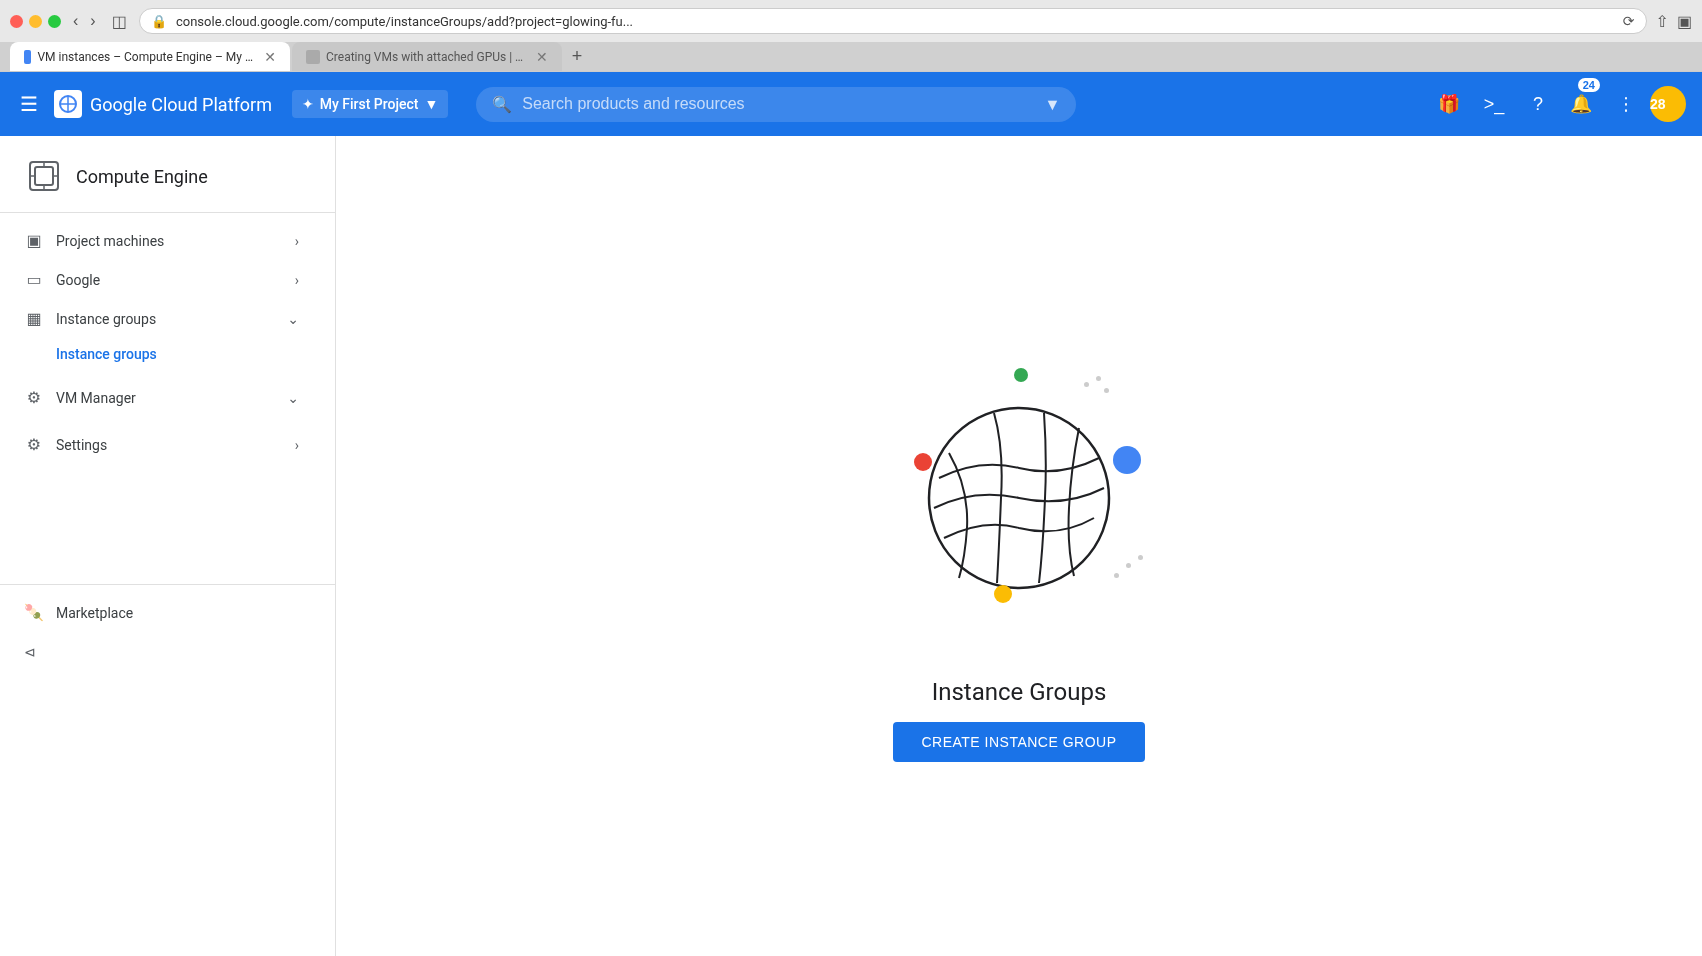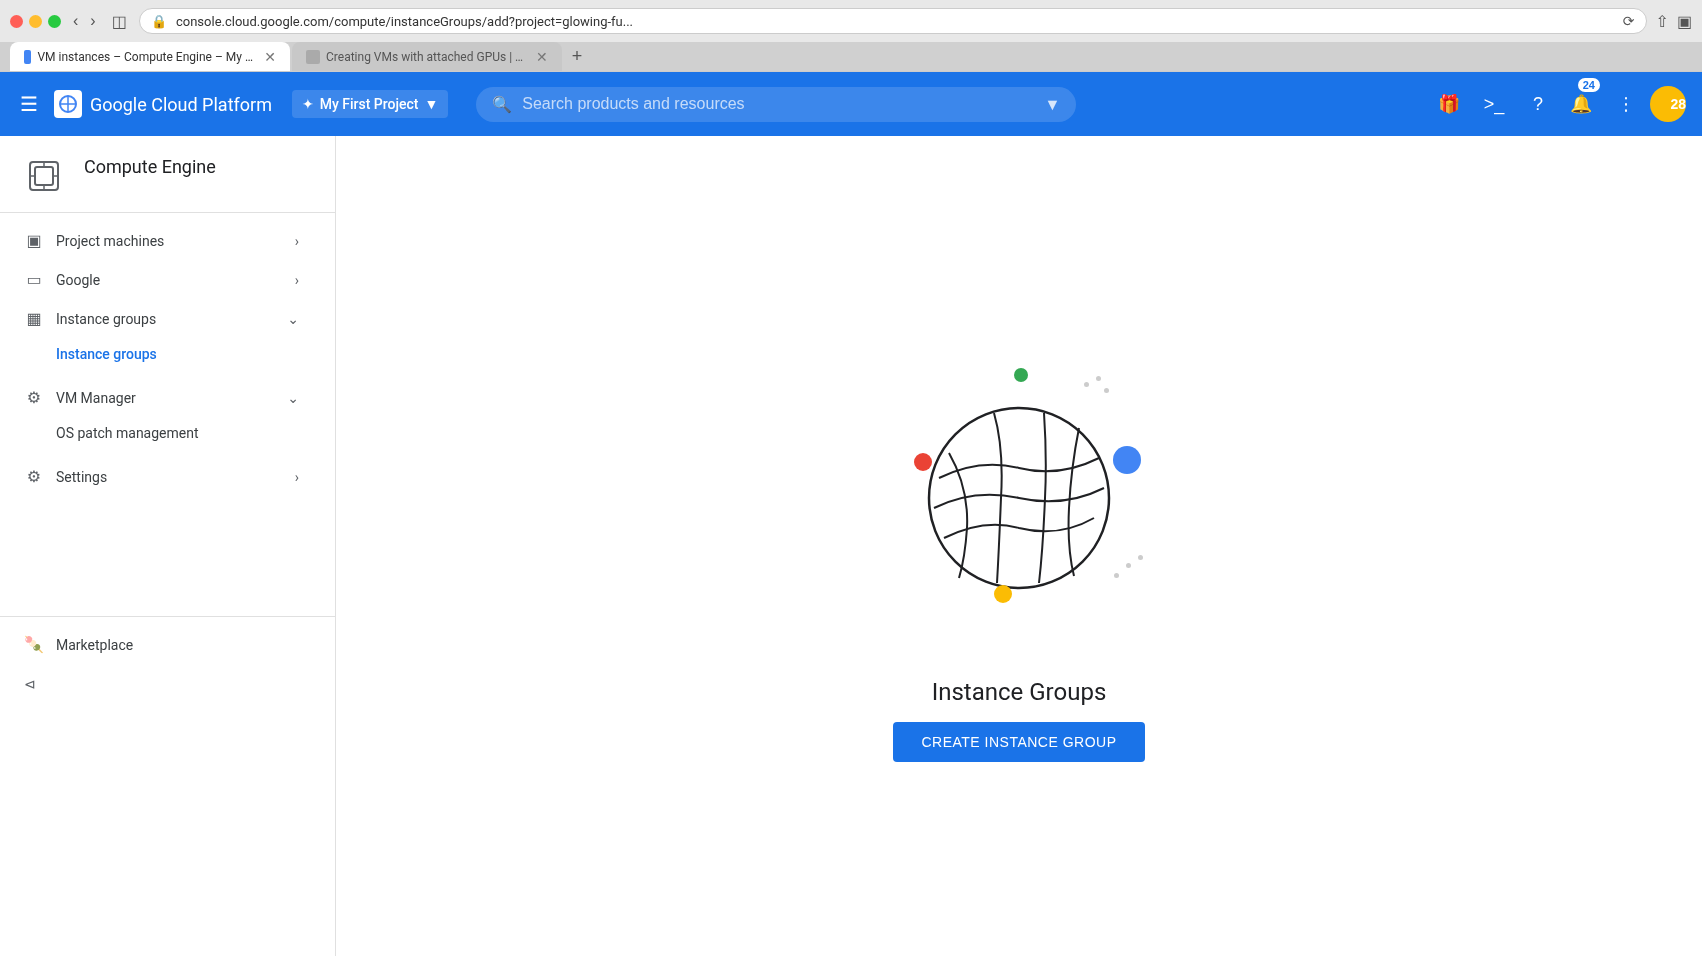--- a/index.html
+++ b/index.html
@@ -105,37 +105,37 @@
       display: flex; align-items: center; justify-content: center;
       width: 40px; height: 40px;
     }
     .notif-badge {
       background: #fff; color: #1a73e8; font-size: 11px; font-weight: 700;
       border-radius: 10px; padding: 1px 5px; margin-left: -6px; margin-top: -10px;
     }
     .avatar-btn {
       width: 36px; height: 36px; border-radius: 50%;
       background: #fbbc04; border: none; cursor: pointer;
-      display: flex; align-items: center; justify-content: flex-end;
+      display: flex; align-items: center; justify-content: flex-start;
       font-weight: 700; font-size: 14px; color: #fff;
     }
 
     
     .app-layout { display: flex; height: calc(100vh - 128px); overflow: hidden; }
 
     
     .sidebar {
       width: 336px; min-width: 336px;
       background: #fff;
       border-right: 1px solid #e0e0e0;
       overflow-y: auto;
       padding-bottom: 20px;
     }
     .sidebar-header {
-      display: flex; align-items: flex-start; gap: 20px;
+      display: flex; align-items: center; gap: 12px;
       padding: 20px 24px 16px;
     }
     .sidebar-header-icon {
       width: 40px; height: 40px;
       display: flex; align-items: center; justify-content: center;
     }
     .sidebar-title { font-size: 18px; color: #202124; font-weight: 400; }
     .sidebar-divider { height: 1px; background: #e0e0e0; margin: 0 0 8px; }
     .sidebar-item {
       display: flex; align-items: center;
@@ -312,23 +312,20 @@
       <span class="sidebar-item-label">Instance groups</span>
     </div>
 
     <div class="sidebar-section-spacer"></div>
 
     <div class="sidebar-item">
       <span class="sidebar-item-icon">⚙</span>
       <span class="sidebar-item-label">VM Manager</span>
       <span class="sidebar-item-chevron">⌄</span>
     </div>
-    <div class="sidebar-sub-item">
-      <span class="sidebar-item-label">OS patch management</span>
-    </div>
 
     <div class="sidebar-section-spacer"></div>
 
     <div class="sidebar-item">
       <span class="sidebar-item-icon">⚙</span>
       <span class="sidebar-item-label">Settings</span>
       <span class="sidebar-item-chevron">›</span>
     </div>
 
     <div style="flex:1;"></div>

